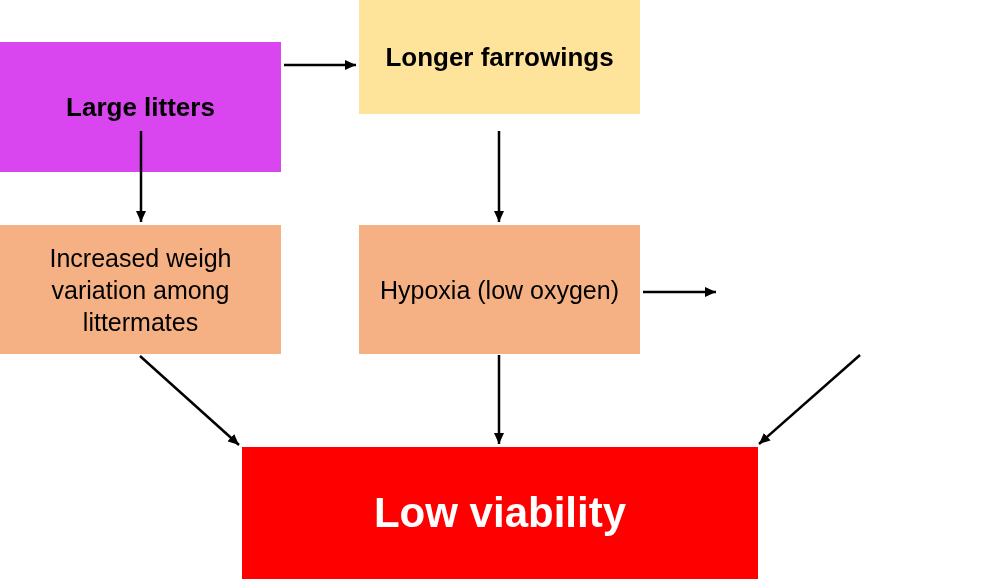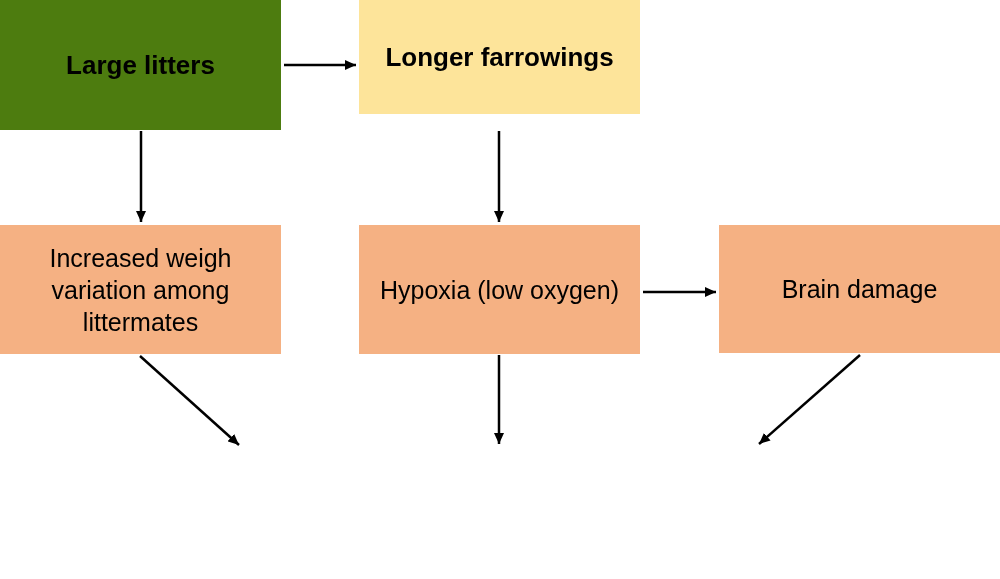--- a/index.html
+++ b/index.html
@@ -52,30 +52,30 @@
   .edge {
     stroke: #000000;
     stroke-width: 2.5;
   }
 </style>
 </head>
 <body>
 
 <div class="canvas">
 
-  <div class="node node-top" id="node-large-litters" style="background-color: #4d7c0f;">Large litters</div>
+  <div class="node node-top" id="node-large-litters" style="background-color: #d946ef; margin-top: 42px;">Large litters</div>
 
   <div class="node node-top" id="node-longer-farrowings" style="background-color: rgb(253, 228, 154);">Longer farrowings</div>
 
   <div class="node node-mid" id="node-weight-variation" style="background-color: rgb(245, 177, 131);">Increased weigh variation among littermates</div>
 
   <div class="node node-mid" id="node-hypoxia" style="background-color: rgb(245, 177, 131);">Hypoxia (low oxygen)</div>
 
-  <div class="node node-mid" id="node-brain-damage" style="background-color: rgb(245, 177, 131);">Brain damage</div>
 
+  <div class="node" id="node-low-viability" style="background-color: rgb(255, 0, 0);">Low viability</div>
 
   <svg class="edges-overlay" width="1000" height="579" viewBox="0 0 1000 579" xmlns="http://www.w3.org/2000/svg">
     <defs>
       <marker id="arrowhead" markerUnits="userSpaceOnUse" markerWidth="11" markerHeight="10" viewBox="0 0 11 10" refX="11" refY="5" orient="auto">
         <path d="M0,0 L11,5 L0,10 z" fill="#000000"></path>
       </marker>
     </defs>
     <line class="edge" x1="284" y1="65" x2="356" y2="65" marker-end="url(#arrowhead)"></line>
     <line class="edge" x1="141" y1="131" x2="141" y2="222" marker-end="url(#arrowhead)"></line>
     <line class="edge" x1="499" y1="131" x2="499" y2="222" marker-end="url(#arrowhead)"></line>

